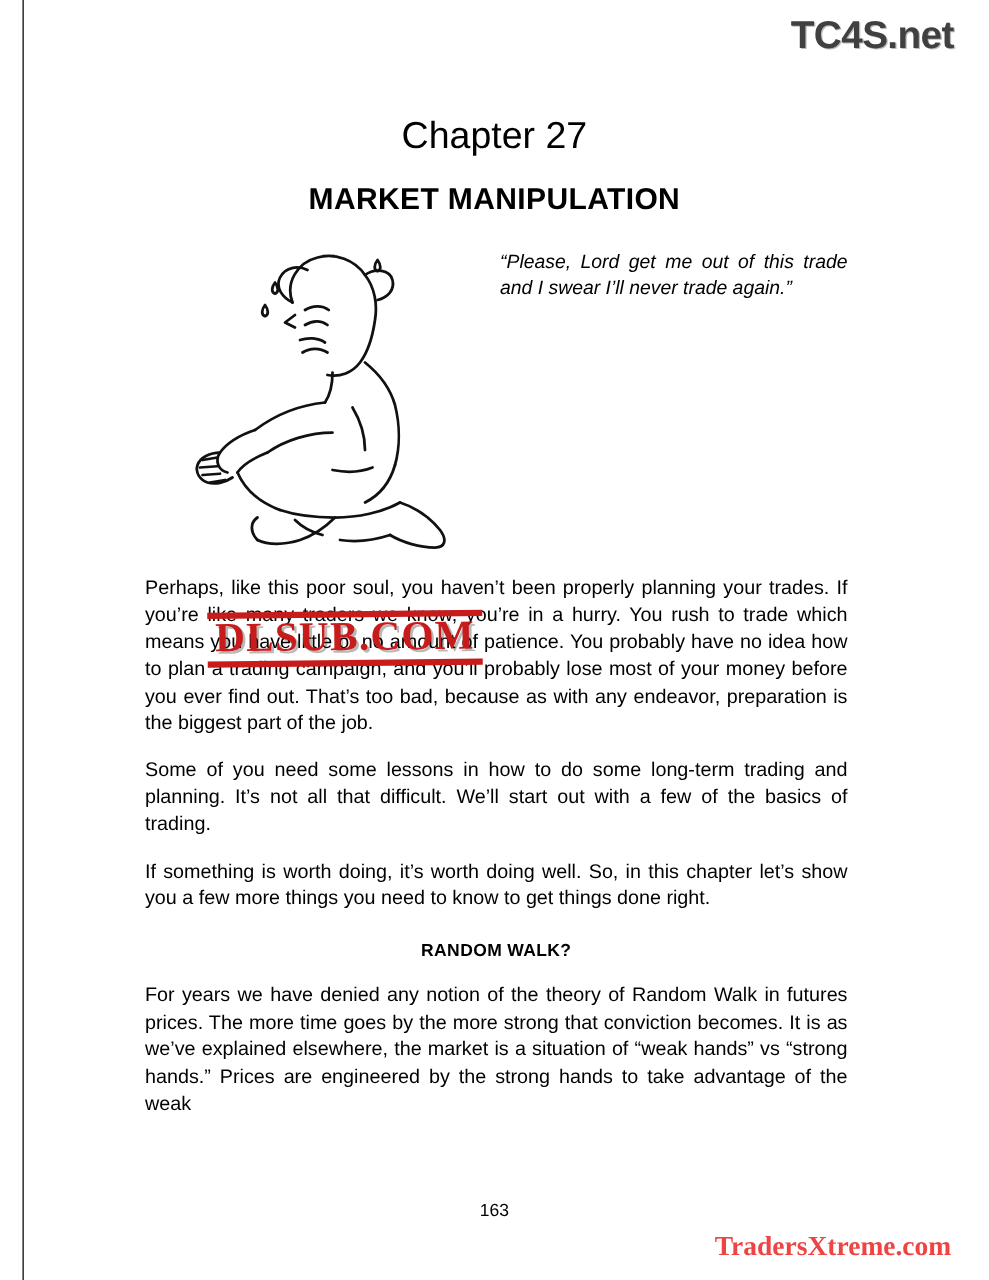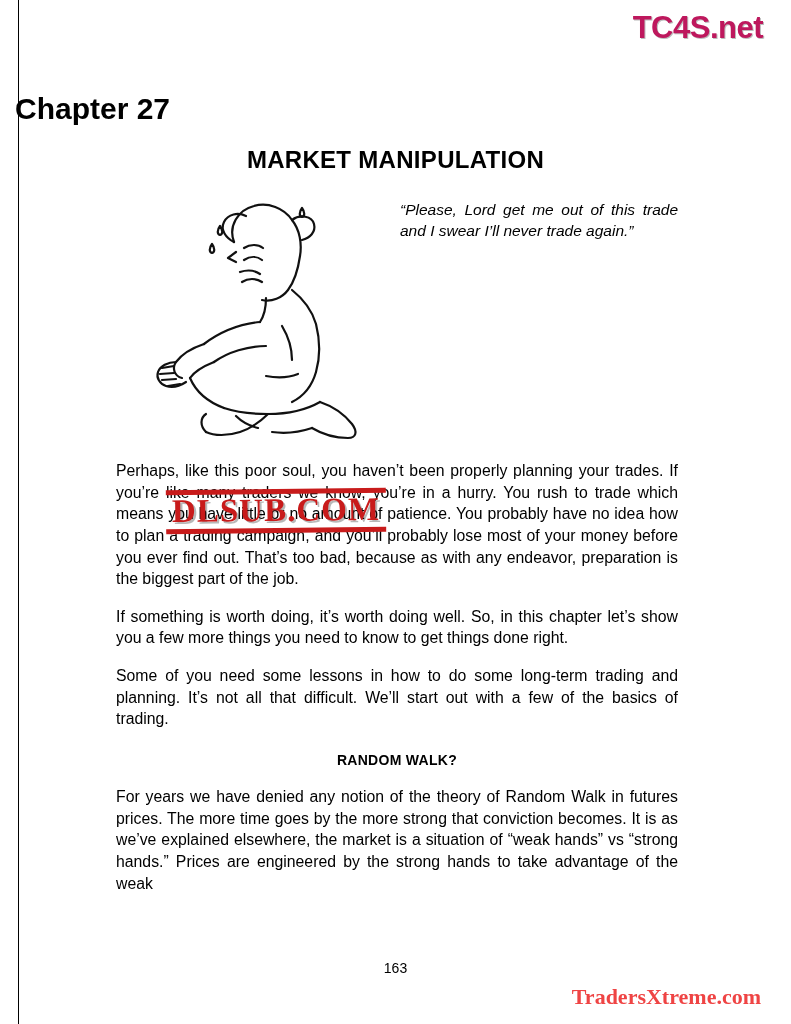--- a/index.html
+++ b/index.html
@@ -33,43 +33,44 @@
     background: #000;
   }
 
   .watermark-top {
     position: absolute;
     right: 28px;
     top: 10px;
     font-family: "Liberation Sans", sans-serif;
     font-size: 31px;
     font-weight: bold;
-    color: #be185d;
+    color: #404040;
     letter-spacing: -0.5px;
     text-shadow: 1px 1px 0 #bcbcbc;
   }
 
   .watermark-bottom {
     position: absolute;
     right: 30px;
     bottom: 14px;
     font-family: "Liberation Serif", serif;
     font-size: 22px;
     font-weight: bold;
     color: #ef4444;
     letter-spacing: 0px;
   }
 
   .chapter-title {
     position: absolute;
-    left: 15px; right: 0;
+    left: 0; right: 0;
     top: 92px;
+    text-align: center;
     font-size: 30px;
     font-family: "Liberation Sans", sans-serif;
-    font-weight: bold;
+    font-weight: normal;
   }
 
   .chapter-subtitle {
     position: absolute;
     left: 0; right: 0;
     top: 146px;
     text-align: center;
     font-size: 24px;
     font-weight: bold;
     letter-spacing: 0.3px;
@@ -227,22 +228,22 @@
       </div>
 
       <div class="side-text">
         <p class="quote">“Please, Lord get me out of this trade and I swear I’ll never trade again.”</p>
       </div>
 
     </div>
 
     <div class="body-text">
       <p>Perhaps, like this poor soul, you haven’t been properly planning your trades.  If you’re like many traders we know, you’re in a hurry.  You rush to trade which means you have little or no amount of patience.  You probably have no idea how to plan a trading campaign, and you’ll probably lose most of your money before you ever find out.  That’s too bad, because as with any endeavor, preparation is the biggest part of the job.</p>
+      <p>Some of you need some lessons in how to do some long-term trading and planning.  It’s not all that difficult.  We’ll start out with a few of the basics of trading.</p>
       <p>If something is worth doing, it’s worth doing well.  So, in this chapter let’s show you a few more things you need to know to get things done right.</p>
-      <p>Some of you need some lessons in how to do some long-term trading and planning.  It’s not all that difficult.  We’ll start out with a few of the basics of trading.</p>
       <div class="section-heading">RANDOM WALK?</div>
       <p class="last">For years we have denied any notion of the theory of Random Walk in futures prices. The more time goes by the more strong that conviction becomes.  It is as we’ve explained elsewhere, the market is a situation of “weak hands” vs “strong hands.”   Prices are engineered by the strong hands to take advantage of the weak</p>
     </div>
 
   </div>
 
   <div class="stamp">
     <span class="bar top"></span>
     <span>DLSUB.COM</span>
     <span class="bar bottom"></span>

